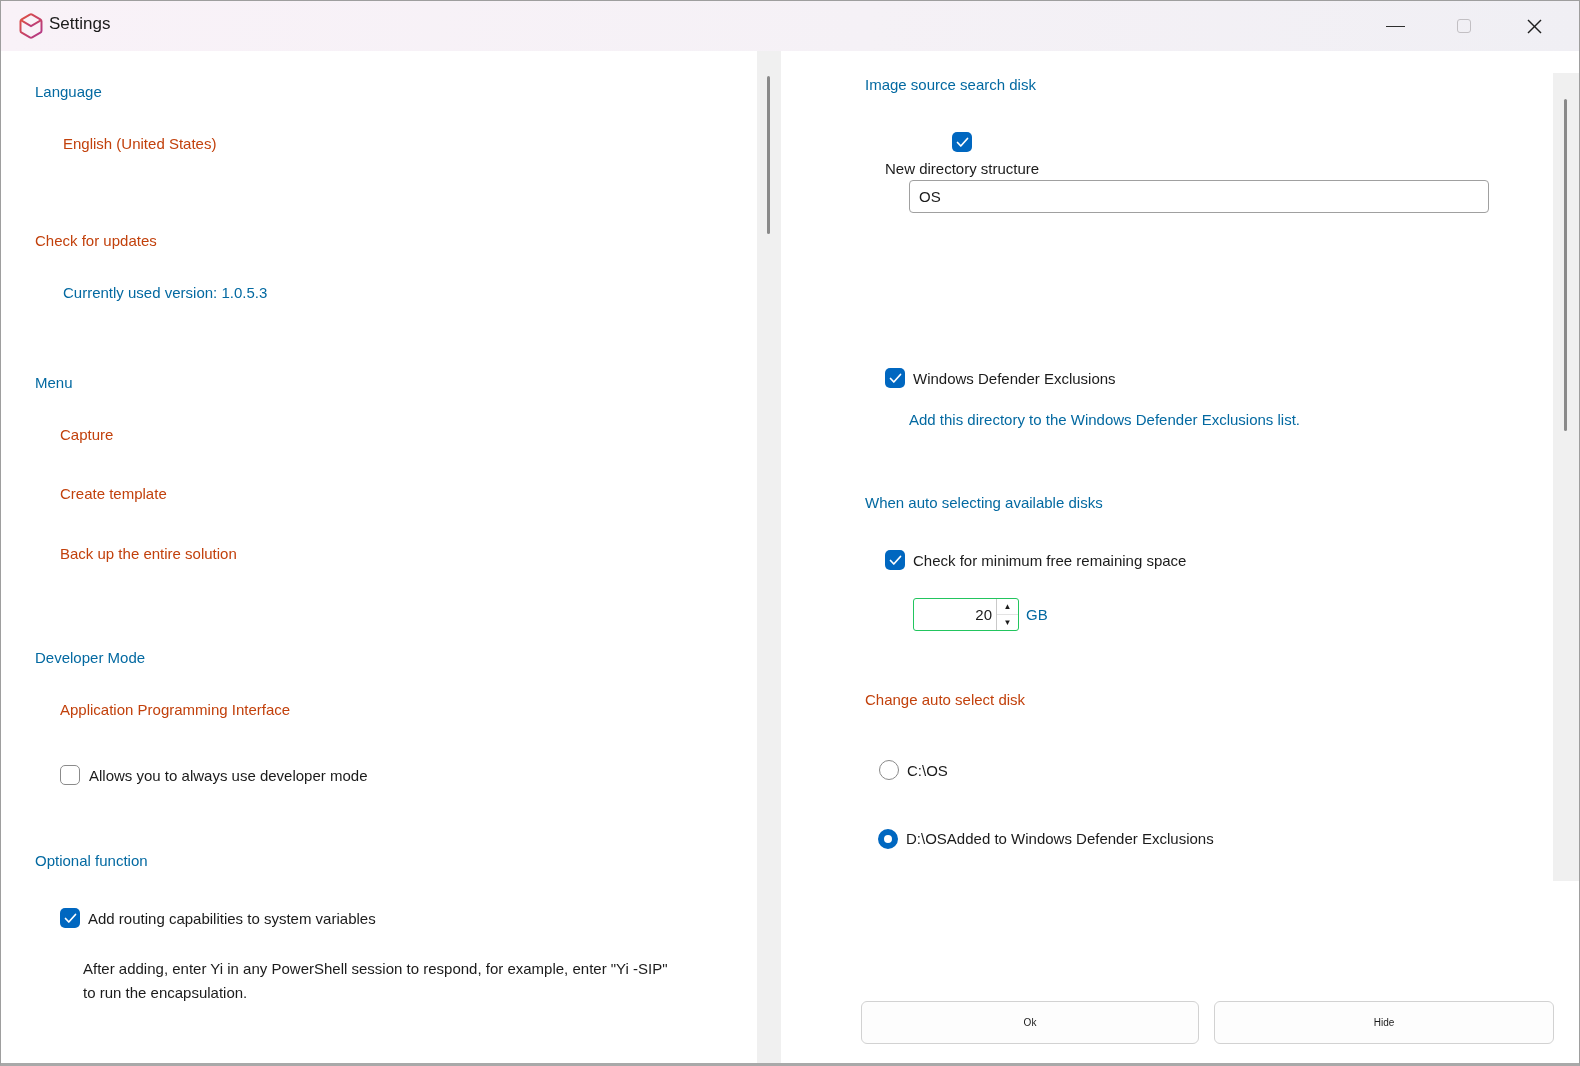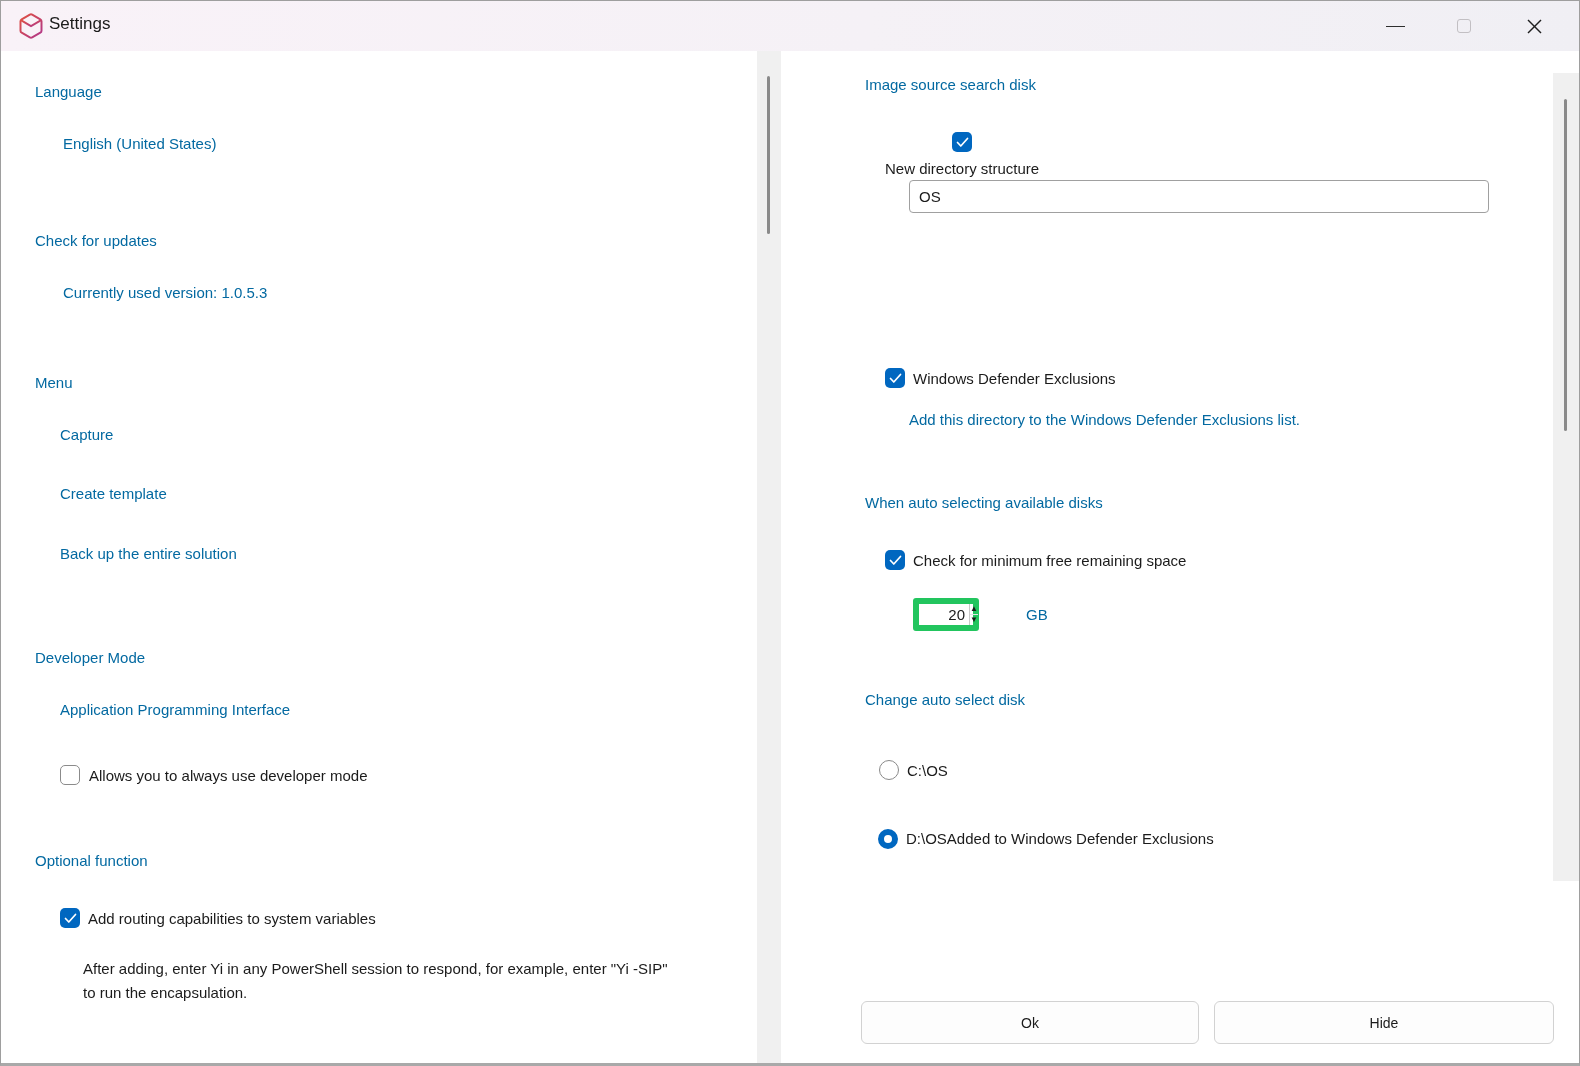--- a/index.html
+++ b/index.html
@@ -29,61 +29,61 @@
   
   .sb-track { position:absolute; background:#f0f0f0; }
   .sb-track.mid   { left:756px;  top:50px; width:24px; height:1013px; }
   .sb-track.right { left:1552px; top:72px; width:26px; height:808px; }
   .sb-thumb { position:absolute; width:3px; border-radius:2px; background:#8a8a8a; }
   .sb-thumb.mid   { left:10px; top:25px;  height:158px; }
   .sb-thumb.right { left:11px; top:26px;  height:332px; }
 
   
   .txt { position:absolute; font-size:15px; color:#0369a1; white-space:nowrap; }
-  .link { color:#0369a1; cursor:pointer; }
+  .link { color:#c2410c; cursor:pointer; }
   .para { position:absolute; font-size:15px; color:#1b1b1b; line-height:24px; white-space:normal; }
 
   
   .row { position:absolute; display:flex; align-items:center; gap:8px; cursor:default; }
   .row .lbl { font-size:15px; color:#1b1b1b; white-space:nowrap; }
   .cb { width:20px; height:20px; border-radius:5px; flex:0 0 auto; }
   .cb.unchecked { background:#fff; border:1px solid #8b8b8b; }
   .cb.checked { background:#0067c0; display:flex; align-items:center; justify-content:center; }
   .cb.checked svg { display:block; }
   .radio { width:20px; height:20px; border-radius:50%; flex:0 0 auto; }
   .radio.unchecked { background:#fff; border:1px solid #8a8a8a; }
   .radio.checked { background:#fff; border:6px solid #0067c0; }
 
   
   .textinput {
     position:absolute; left:908px; top:179px; width:580px; height:33px;
     border:1px solid #a0a0a0; border-radius:4px; background:#fff;
     font-family:inherit; font-size:15px; color:#1b1b1b; padding:0 9px; outline:none;
   }
   .spinbox {
-    position:absolute; left:912px; top:597px; width:66px; height:33px;
-    border:6px solid #22c55e; border-radius:3px; background:#fff;
+    position:absolute; left:912px; top:597px; width:106px; height:33px;
+    border:1px solid #22c55e; border-radius:3px; background:#fff;
     display:flex; align-items:stretch;
   }
   .spinbox input {
     flex:1 1 auto; width:50px; border:none; outline:none; background:transparent;
     font-family:inherit; font-size:15px; color:#1b1b1b; text-align:right; padding-right:4px;
   }
   .spin-arrows { width:22px; display:flex; flex-direction:column; border-left:1px solid #c9c9c9; }
   .spin-arrows div {
     flex:1; display:flex; align-items:center; justify-content:center;
     font-size:8px; color:#1b1b1b; cursor:default; line-height:1;
   }
   .spin-arrows .up { border-bottom:1px solid #e3e3e3; }
 
   
   .btn {
     position:absolute; height:43px; background:#fdfdfd;
     border:1px solid #d2d2d2; border-radius:6px;
-    font-family:inherit; font-size:14px; color:#1b1b1b;
+    font-family:inherit; font-size:10px; color:#1b1b1b;
     display:flex; align-items:center; justify-content:center; cursor:default;
   }
   .btn.ok   { left:860px;  top:1000px; width:338px; }
   .btn.hide { left:1213px; top:1000px; width:340px; }
 
   .radio-d-lines { display:flex; flex-direction:row; line-height:24px; }
   .radio-d-lines span { font-size:15px; color:#1b1b1b; white-space:nowrap; }
 </style>
 </head>
 <body>

